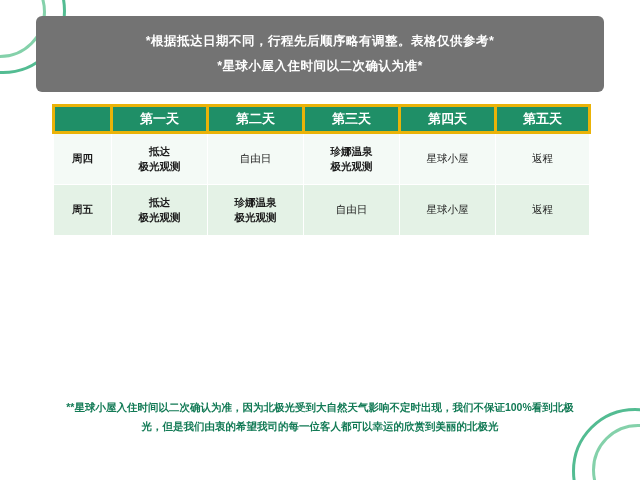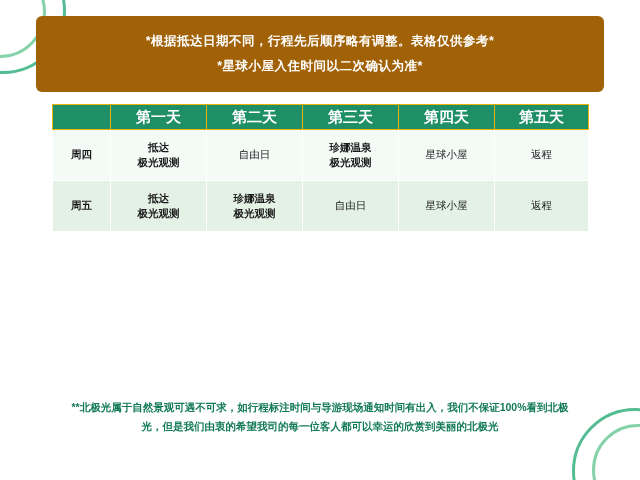--- a/index.html
+++ b/index.html
@@ -55,21 +55,21 @@
     bottom: -36px;
     border-color: #6fc99b;
   }
 
   .banner {
     position: absolute;
     left: 36px;
     top: 16px;
     width: 568px;
     height: 76px;
-    background: #a16207;
+    background: #737373;
     border-radius: 6px;
     color: #ffffff;
     display: flex;
     flex-direction: column;
     align-items: center;
     justify-content: center;
     gap: 10px;
   }
   .banner .line {
     font-size: 12.5px;
@@ -82,25 +82,25 @@
     position: absolute;
     left: 52px;
     top: 104px;
     width: 536px;
     border-collapse: collapse;
     table-layout: fixed;
   }
   table.schedule th {
     background: #1f8f67;
     color: #ffffff;
-    font-size: 15px;
+    font-size: 13px;
     font-weight: bold;
     height: 22px;
     text-align: center;
-    border: 1px solid #eab308;
+    border: 3px solid #eab308;
   }
   table.schedule td {
     font-size: 10.5px;
     text-align: center;
     border: 1px solid #ffffff;
     height: 46px;
     vertical-align: middle;
     color: #1a1a1a;
     padding: 2px 1px;
     line-height: 1.45;
@@ -227,17 +227,17 @@
           <span>返程</span>
           <span class="sub"></span>
         </td>
       </tr>
 
 
     </tbody>
   </table>
 
   <div class="footnotes">
-    <span class="fn">**北极光属于自然景观可遇不可求，如行程标注时间与导游现场通知时间有出入，我们不保证100%看到北极</span>
+    <span class="fn">**星球小屋入住时间以二次确认为准，因为北极光受到大自然天气影响不定时出现，我们不保证100%看到北极</span>
     <span class="fn">光，但是我们由衷的希望我司的每一位客人都可以幸运的欣赏到美丽的北极光</span>
   </div>
 
 </div>
 
 </body></html>

